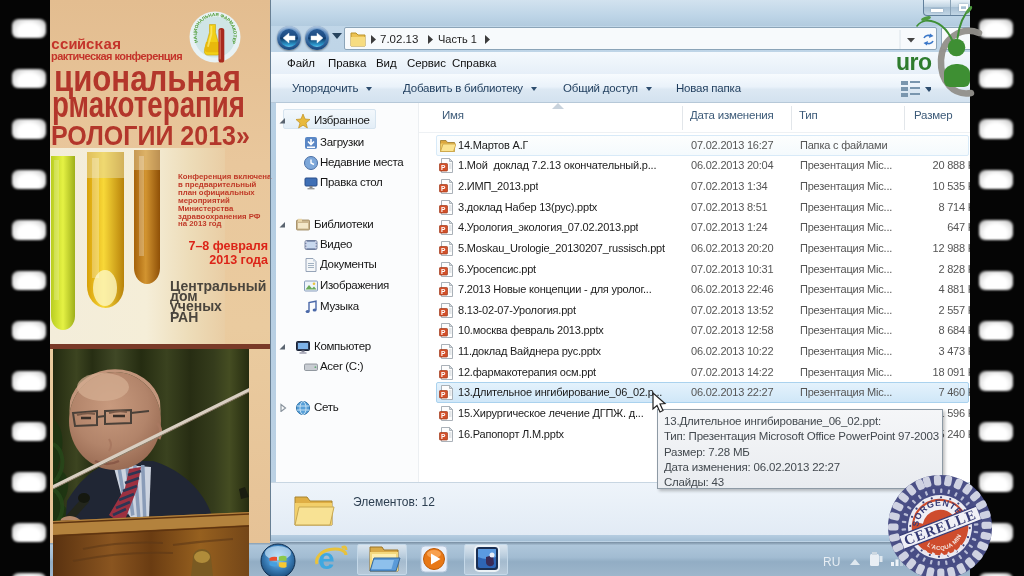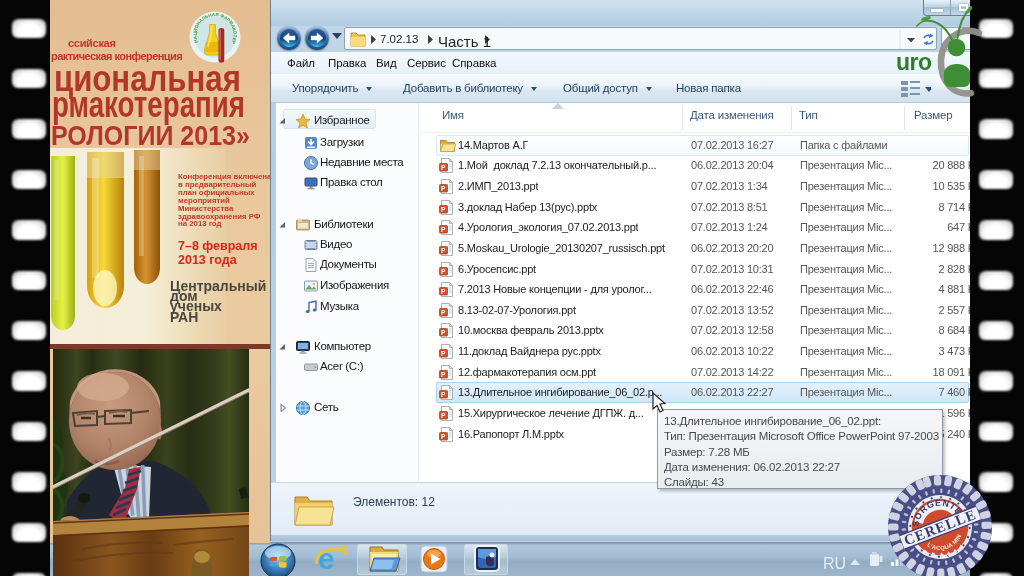--- a/index.html
+++ b/index.html
@@ -119,21 +119,21 @@
         <line x1="555" y1="2" x2="555" y2="21" stroke="#dce4ea" stroke-width="1"></line>
         <path d="M562,10 l8,0 -4,4.5 z" fill="#444"></path>
         <g stroke="#3a77c8" stroke-width="1.6" fill="none">
           <path d="M579,10 a4.5,4.5 0 0 1 7,-1.5"></path>
           <path d="M588,13 a4.5,4.5 0 0 1 -7,1.5"></path>
         </g>
         <path d="M585,5.5 l3.5,2.5 -4.5,2 z" fill="#3a77c8"></path>
         <path d="M582,17.5 l-3.5,-2.5 4.5,-2 z" fill="#3a77c8"></path>
       </svg>
       <span style="position:absolute;left:35px;top:5px;font-size:11.5px;color:#222;">7.02.13</span>
-      <span style="position:absolute;left:93px;top:5px;font-size:15px;color:#222;">Часть 1</span>
+      <span style="position:absolute;left:93px;top:5px;font-size:11px;color:#222;">Часть 1</span>
     </div>
     <div id="searchbox"></div>
 
     <div id="backbtn" class="navbtn">
         <div class="ring"></div>
         <div class="inner"></div>
       <svg width="24" height="24">
           <path d="M6,12 l6,-5 0,3 6,0 0,4 -6,0 0,3 z" fill="#fff" stroke="#dce8f4" stroke-width="0.5"></path>
         </svg>
     </div>
@@ -547,41 +547,41 @@
     <div class="tbtn" style="left:464px;width:44px;"></div>
     <svg width="30" height="30" style="position:absolute;left:472px;top:2">
       <rect x="2" y="1" width="26" height="27" rx="5" fill="#f2f6fa" opacity="0.9"></rect>
       <rect x="4" y="3" width="22" height="23" rx="3" fill="#1b2f52"></rect>
       <rect x="6" y="5" width="18" height="19" rx="2" fill="#2e65b5"></rect>
       <path d="M6,5 l18,0 0,8 q-9,4 -18,0 z" fill="#5b9ae0"></path>
       <path d="M14,13 l7,-2 1,9 q-2,3 -5,2 q-3,-1 -3,-4 z" fill="#3a2a55"></path>
       <circle cx="20" cy="11" r="2.5" fill="#e8eef8"></circle>
     </svg>
 
-    <span style="position:absolute;left:823px;top:13px;font-size:16px;color:#e6edf3;">RU</span>
+    <span style="position:absolute;left:823px;top:13px;font-size:12px;color:#e6edf3;">RU</span>
     <svg width="12" height="8" style="position:absolute;left:849px;top:16px">
         <path d="M1,7 L6,1 L11,7 Z" fill="#dfe8ef"></path>
       </svg>
     <svg width="16" height="16" style="position:absolute;left:868px;top:9px">
       <rect x="2" y="3" width="9" height="12" rx="1.5" fill="#e8eef4"></rect>
       <rect x="4" y="1" width="5" height="3" fill="#cdd8e2"></rect>
       <rect x="11.5" y="5" width="3" height="6" fill="#dfe8ef"></rect>
     </svg>
     <svg width="18" height="14" style="position:absolute;left:890px;top:11px">
       <rect x="1" y="9" width="3" height="4" fill="#eef3f8"></rect>
       <rect x="5.5" y="6.5" width="3" height="6.5" fill="#eef3f8"></rect>
       <rect x="10" y="4" width="3" height="9" fill="#e2e9f0" opacity="0.5"></rect>
       <rect x="14.5" y="1.5" width="3" height="11.5" fill="#e2e9f0" opacity="0.5"></rect>
     </svg>
   </div>
 
   <div id="poster">
     <div class="abs" style="left:0;top:0;width:220px;height:543px;background:linear-gradient(180deg,#e3bd90 0%,#e9c79c 30%,#eacb9f 60%,#e6c296 100%)"></div>
 
-    <div class="abs" style="left:18px;top:37px;font-size:11px;letter-spacing:-0.3px;font-weight:bold;color:#c4342b;">ссийская</div>
+    <div class="abs" style="left:1px;top:37px;font-size:15px;letter-spacing:-0.3px;font-weight:bold;color:#c4342b;font-family:Liberation Mono, monospace;">ссийская</div>
     <div class="abs" style="left:1px;top:50px;font-size:11px;letter-spacing:-0.55px;font-weight:bold;color:#c4342b;">рактическая конференция</div>
 
     <svg class="abs" style="left:139px;top:11px" width="52" height="58" viewBox="0 0 52 58">
       <circle cx="26" cy="26" r="25.5" fill="#e8f2f4"></circle>
       <circle cx="26" cy="26" r="20.5" fill="#cfe5e6"></circle>
       <path id="clogot" d="M 9,31 A 18.5,18.5 0 1 1 43,31" fill="none"></path>
       <text font-size="4.6" fill="#4a9a30" font-weight="bold"><textPath href="#clogot" startOffset="0%">НАЦИОНАЛЬНАЯ ФАРМАКОТЕРАПИЯ В УРОЛОГИИ</textPath></text>
       <path d="M20.5,13.5 l6,0 0,8 5,18 a3.5,3.5 0 0 1 -3.3,4.6 l-9.4,0 a3.5,3.5 0 0 1 -3.3,-4.6 l5,-18 z" fill="#f2d016" stroke="#c8a308" stroke-width="0.6"></path>
       <path d="M17,31 l13,0 1.5,6 a3.2,3.2 0 0 1 -3,4.2 l-10,0 a3.2,3.2 0 0 1 -3,-4.2 z" fill="#e8b90c"></path>
       <path d="M21.5,15 l1.8,0 0,8 -3.5,13 -1.8,-0.5 3.5,-13 z" fill="#fbe96a" opacity="0.8"></path>
@@ -617,21 +617,21 @@
       <path d="M37,4 L74,4 L74,30 L37,30 Z" fill="#e8d8a0" opacity="0.55"></path>
       <ellipse cx="55" cy="140" rx="12" ry="18" fill="#fdf6c0" opacity="0.8"></ellipse>
       <path d="M84,2 L110,2 L110,120 a13,16 0 0 1 -26,0 Z" fill="url(#tg3)"></path>
       <path d="M84,2 L110,2 L110,22 L84,22 Z" fill="#e8cf9e" opacity="0.5"></path>
       <rect x="42" y="10" width="7" height="120" fill="#fff" opacity="0.28"></rect>
       <rect x="89" y="8" width="5" height="100" fill="#fff" opacity="0.25"></rect>
       <rect x="4" y="12" width="5" height="140" fill="#fff" opacity="0.2"></rect>
     </svg>
 
     <div class="abs" style="left:128px;top:173px;width:95px;font-size:7.8px;line-height:7.9px;font-weight:bold;color:#c03a28;">Конференция включена<br>в предварительный<br>план официальных<br>мероприятий<br>Министерства<br>здравоохранения  РФ<br>на 2013 год</div>
-    <div class="abs" style="left:128px;top:240px;width:90px;font-size:12.5px;line-height:13.5px;font-weight:bold;color:#dc2418;">7–8 февраля<br>2013 года</div>
+    <div class="abs" style="left:128px;top:240px;width:90px;font-size:12.5px;line-height:13.5px;font-weight:bold;color:#dc2418;text-align:right;">7–8 февраля<br>2013 года</div>
     <div class="abs" style="left:120px;top:281px;width:90px;font-size:14px;line-height:10.2px;font-weight:bold;color:#4a453d;">Центральный<br>дом<br>ученых<br>РАН</div>
     <div class="abs" style="left:0;top:344px;width:220px;height:5px;background:#7a3a28;"></div>
   </div>
 
   <div id="photo">
     <svg width="196" height="227" style="position:absolute;left:0;top:0">
       <defs>
         <linearGradient id="curt" x1="0" y1="0" x2="1" y2="0">
           <stop offset="0" stop-color="#232a10"></stop>
             <stop offset="0.12" stop-color="#3c4420"></stop>

